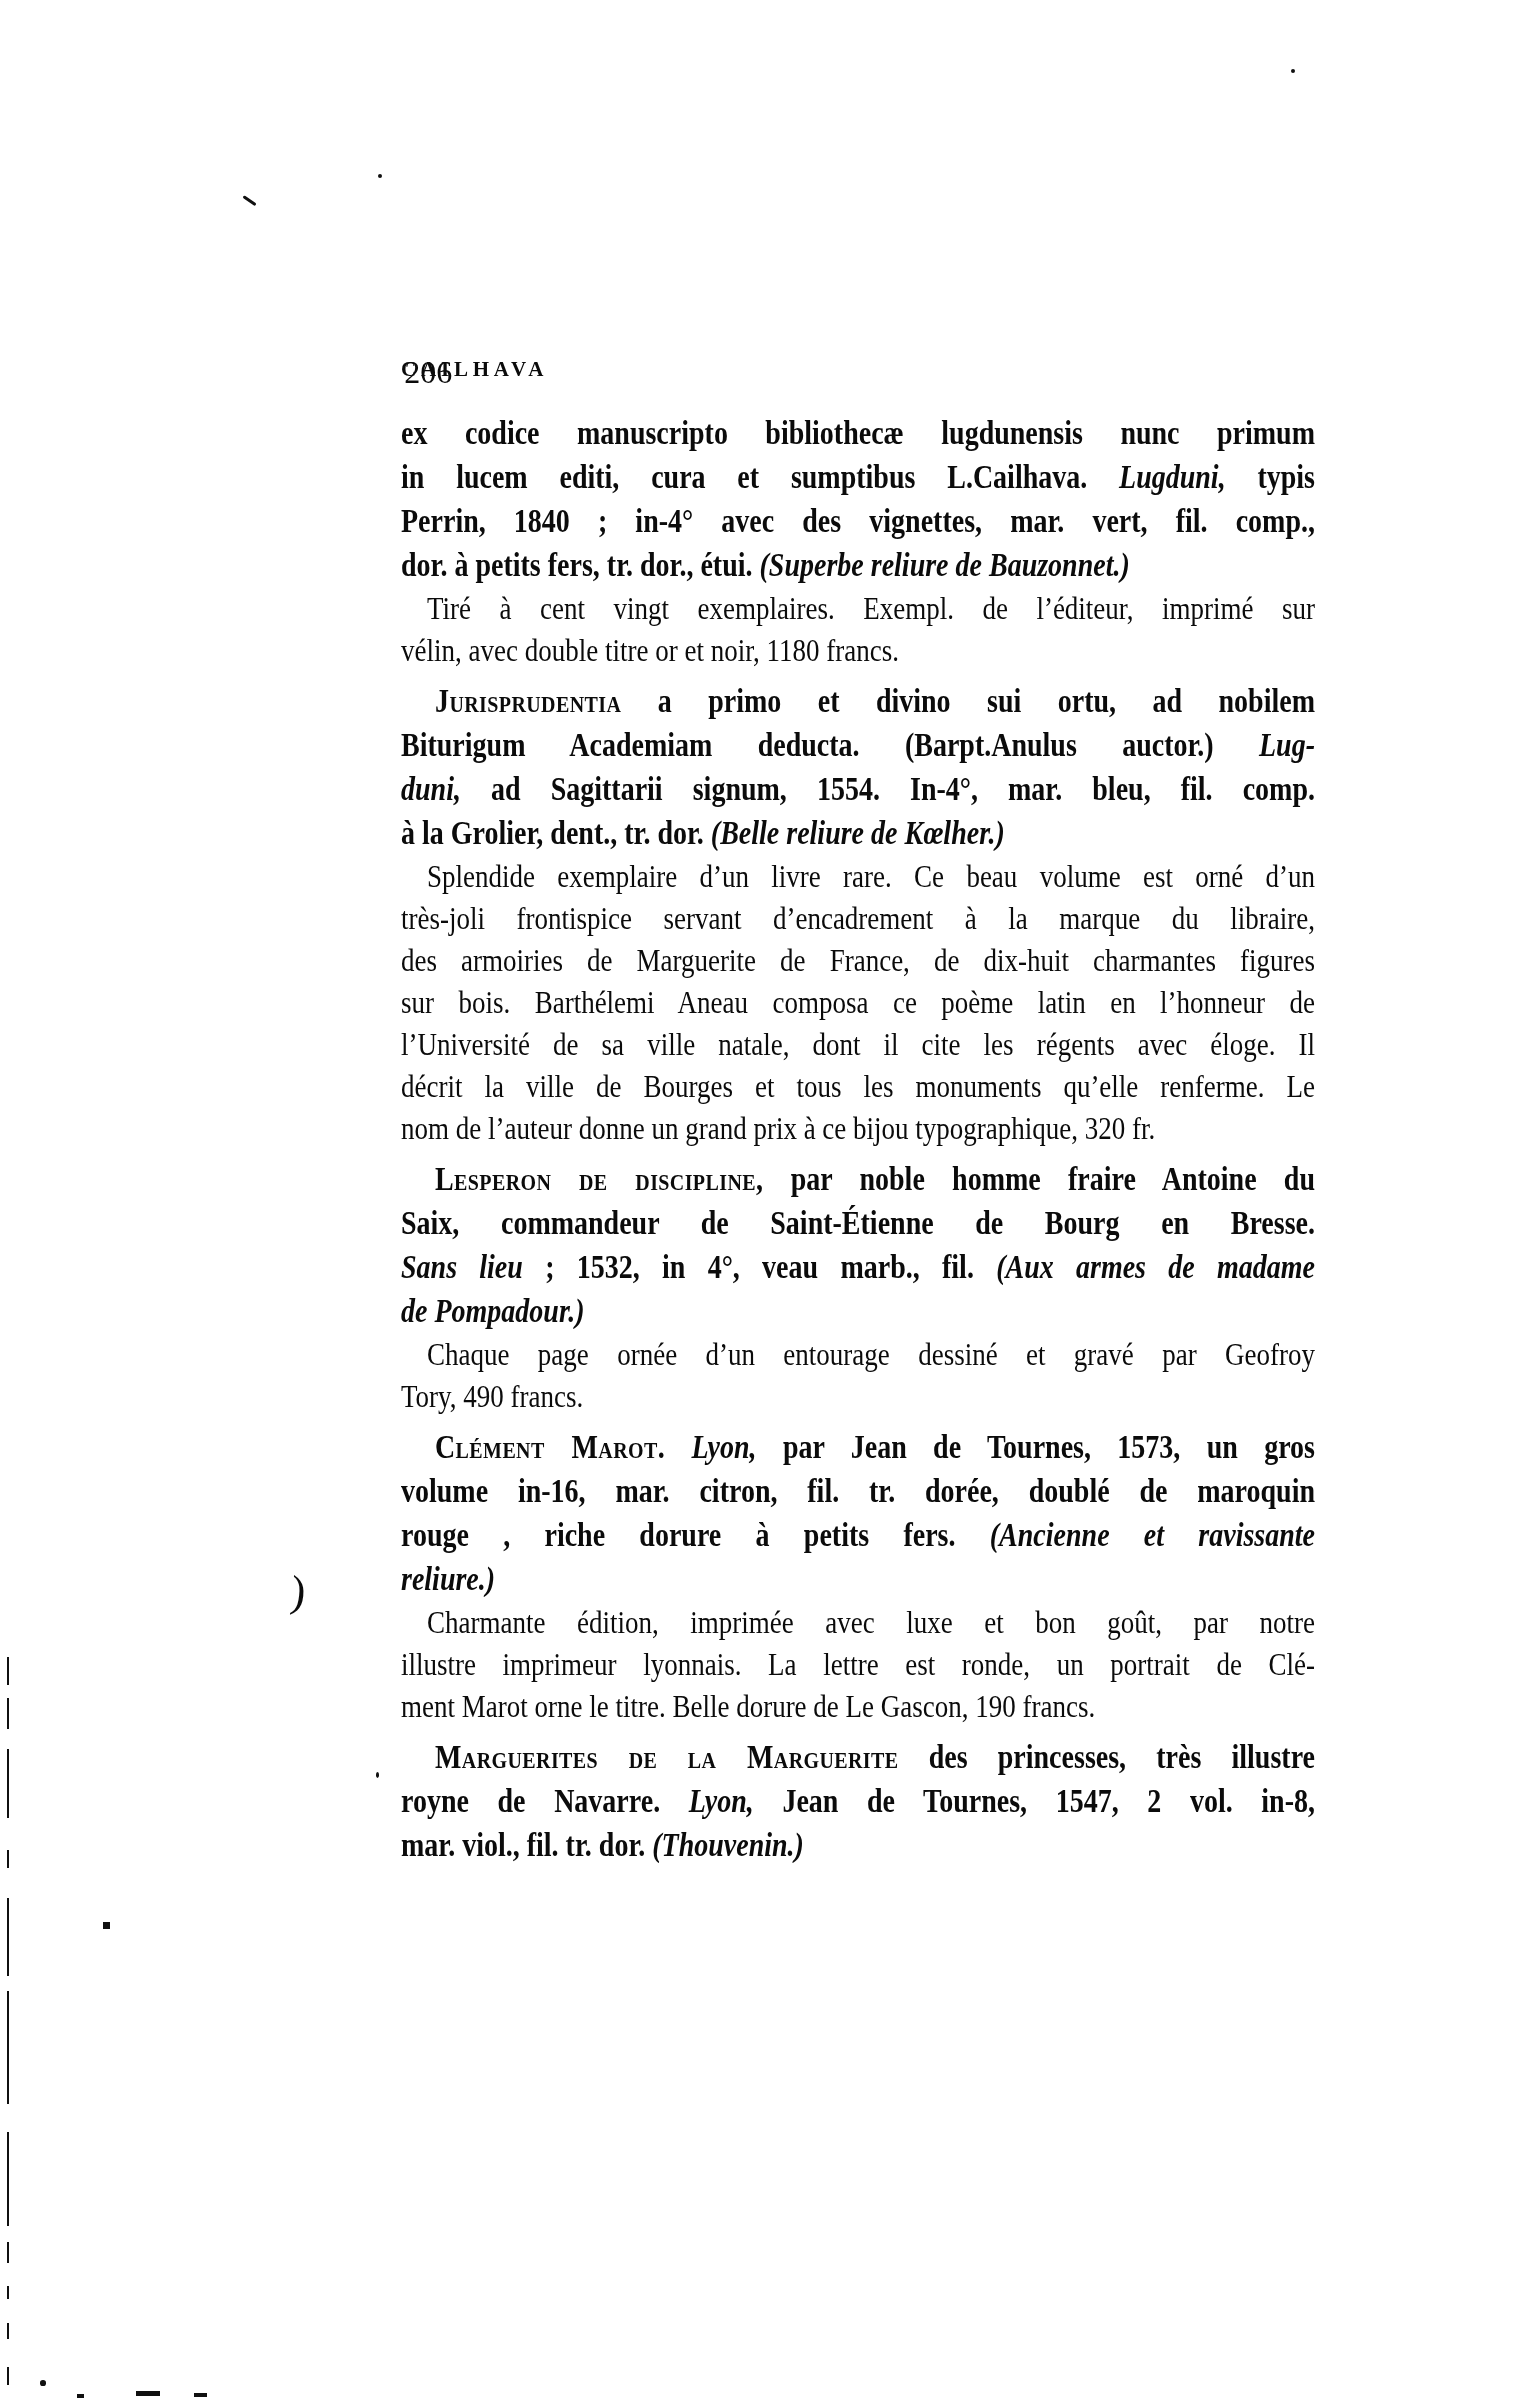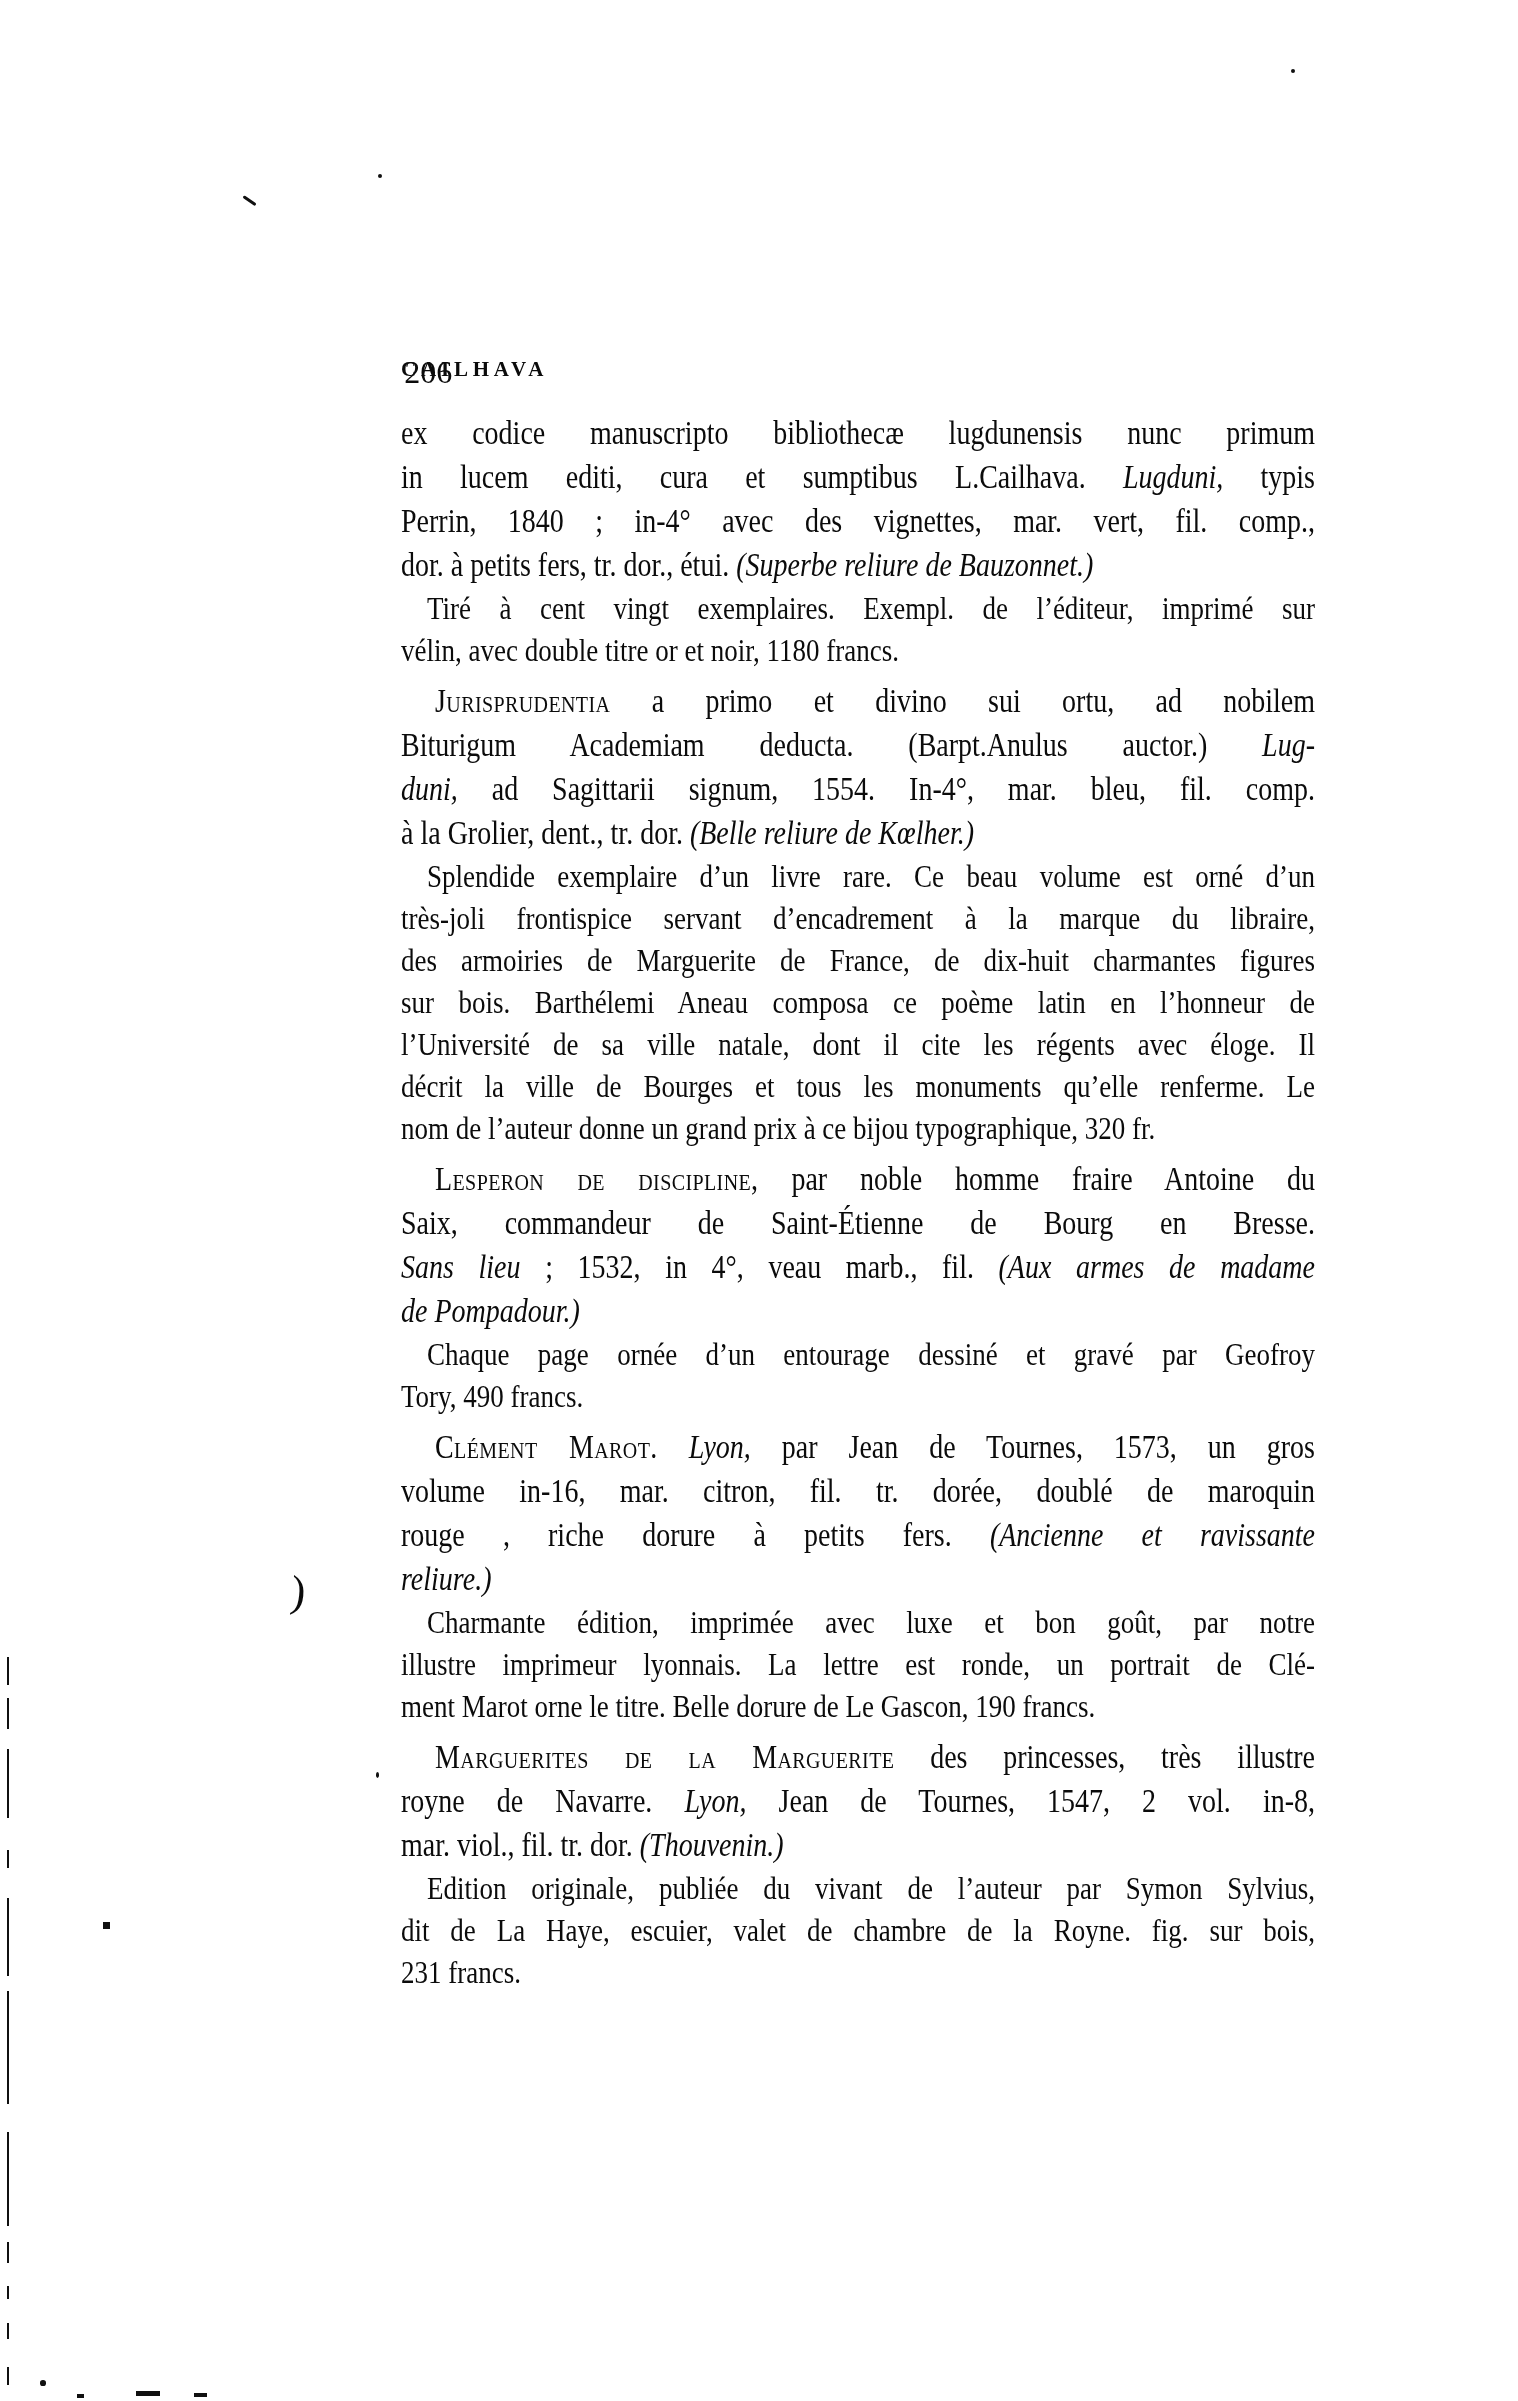--- a/index.html
+++ b/index.html
@@ -41,21 +41,21 @@
     right: 0;
     top: 10.5px;
     text-align: left;
     font-size: 21px;
     font-weight: 700;
     letter-spacing: 4.8px;
     line-height: 24px;
   }
 
   .para { margin: 0; }
-  .para.kind-entry { font-size: 28px; line-height: 44px; }
+  .para.kind-entry { font-size: 28px; line-height: 44px; font-weight: bold; }
   .para.kind-note  { font-size: 27px; line-height: 42px; }
   .para.kind-entry:not(:first-of-type) { margin-top: 8px; }
 
   .line {
     text-align: justify;
     text-align-last: justify;
     white-space: nowrap;
     transform: scaleY(1.18);
     transform-origin: 0 50%;
   }
@@ -133,25 +133,20 @@
     <div class="para kind-note indented">
       <div class="line first"><span class="seg">Charmante édition, imprimée avec luxe et bon goût, par notre</span></div>
       <div class="line"><span class="seg">illustre imprimeur lyonnais. La lettre est ronde, un portrait de Clé-</span></div>
       <div class="line last"><span class="seg">ment Marot orne le titre. Belle dorure de Le Gascon, 190 francs.</span></div>
     </div>
     <div class="para kind-entry indented">
       <div class="line first"><span class="seg smallcaps">Marguerites de la Marguerite</span><span class="seg"> des princesses, très illustre</span></div>
       <div class="line"><span class="seg">royne de Navarre. </span><span class="seg italic">Lyon,</span><span class="seg"> Jean de Tournes, 1547, 2 vol. in-8,</span></div>
       <div class="line last"><span class="seg">mar. viol., fil. tr. dor. </span><span class="seg italic">(Thouvenin.)</span></div>
     </div>
-    <div class="para kind-note indented">
-      <div class="line first"><span class="seg">Edition originale, publiée du vivant de l’auteur par Symon Sylvius,</span></div>
-      <div class="line"><span class="seg">dit de La Haye, escuier, valet de chambre de la Royne. fig. sur bois,</span></div>
-      <div class="line last"><span class="seg">231 francs.</span></div>
-    </div>
   </div>
 
 <div class="margin-paren">)</div>
 
 <div class="artifact tick-top" style="left:242px; top:199px; width:14.5px; height:3.2px;"></div>
 <div class="artifact speck" style="left:378px; top:174px; width:4px; height:4px;"></div>
 <div class="artifact speck" style="left:1291px; top:69px; width:4px; height:4px;"></div>
 <div class="artifact speck" style="left:376px; top:1772px; width:3.2px; height:5.7px;"></div>
 <div class="artifact" style="left:103px; top:1922px; width:7.3px; height:6.5px;"></div>
 

